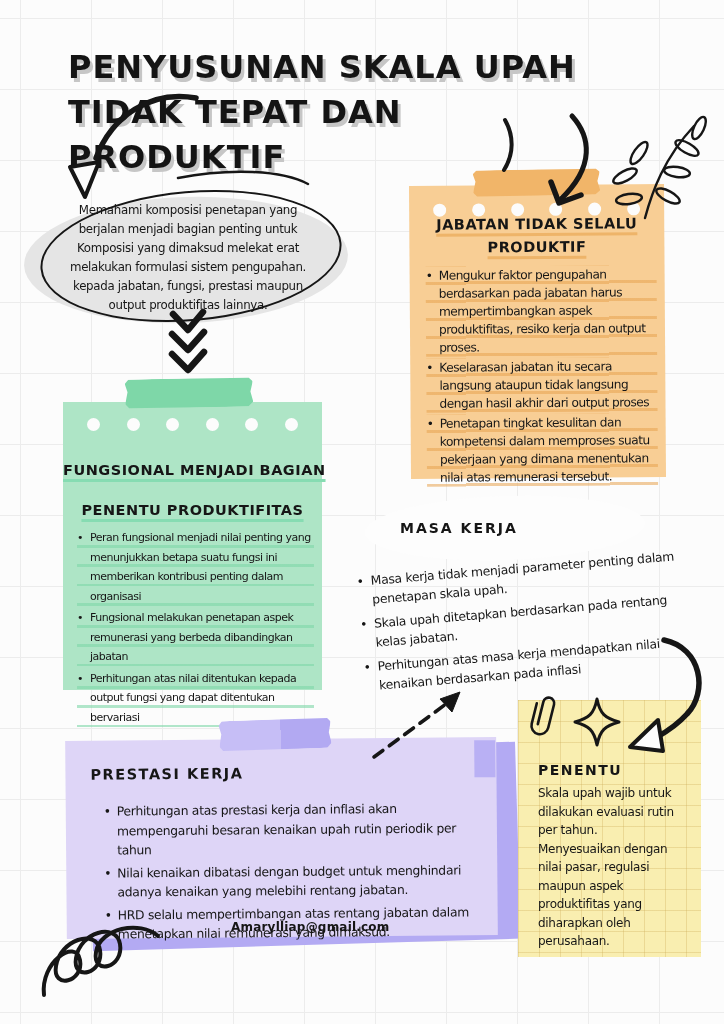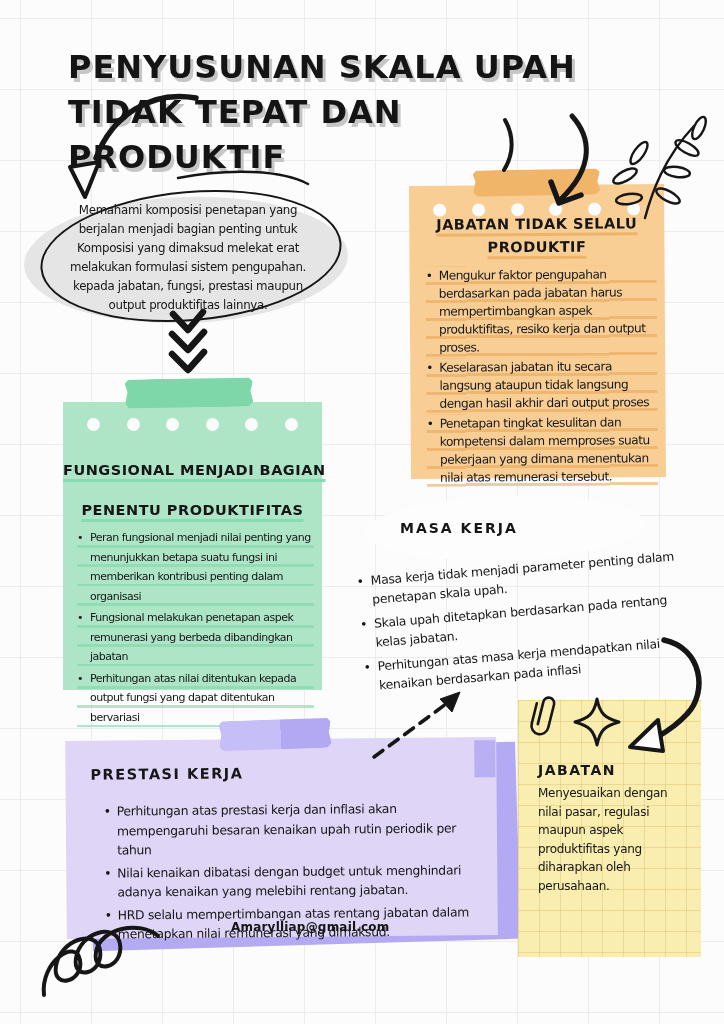--- a/index.html
+++ b/index.html
@@ -193,23 +193,24 @@
     <h2>PRESTASI KERJA</h2>
     <ul class="bullets">
 
     <li><span>Perhitungan atas prestasi kerja dan inflasi akan mempengaruhi besaran kenaikan upah rutin periodik per tahun</span></li>
         <li><span>Nilai kenaikan dibatasi dengan budget untuk menghindari adanya kenaikan yang melebihi rentang jabatan.</span></li>
         <li><span>HRD selalu mempertimbangan atas rentang jabatan dalam menetapkan nilai remunerasi yang dimaksud.</span></li>
       </ul>
   </section>
 
   <section class="note note-yellow">
-    <h3>JABATAN</h3>
+    <h3>PENENTU</h3>
     <div class="body">
 
+    <p>Skala upah wajib untuk dilakukan evaluasi rutin per tahun.</p>
         <p>Menyesuaikan dengan nilai pasar, regulasi maupun aspek produktifitas yang diharapkan oleh perusahaan.</p>
       </div>
   </section>
 
   <div class="footer">
     <div>Amarylliap@gmail.com</div>
   </div>
 
   <svg class="doodles" viewBox="0 0 724 1024">
 

